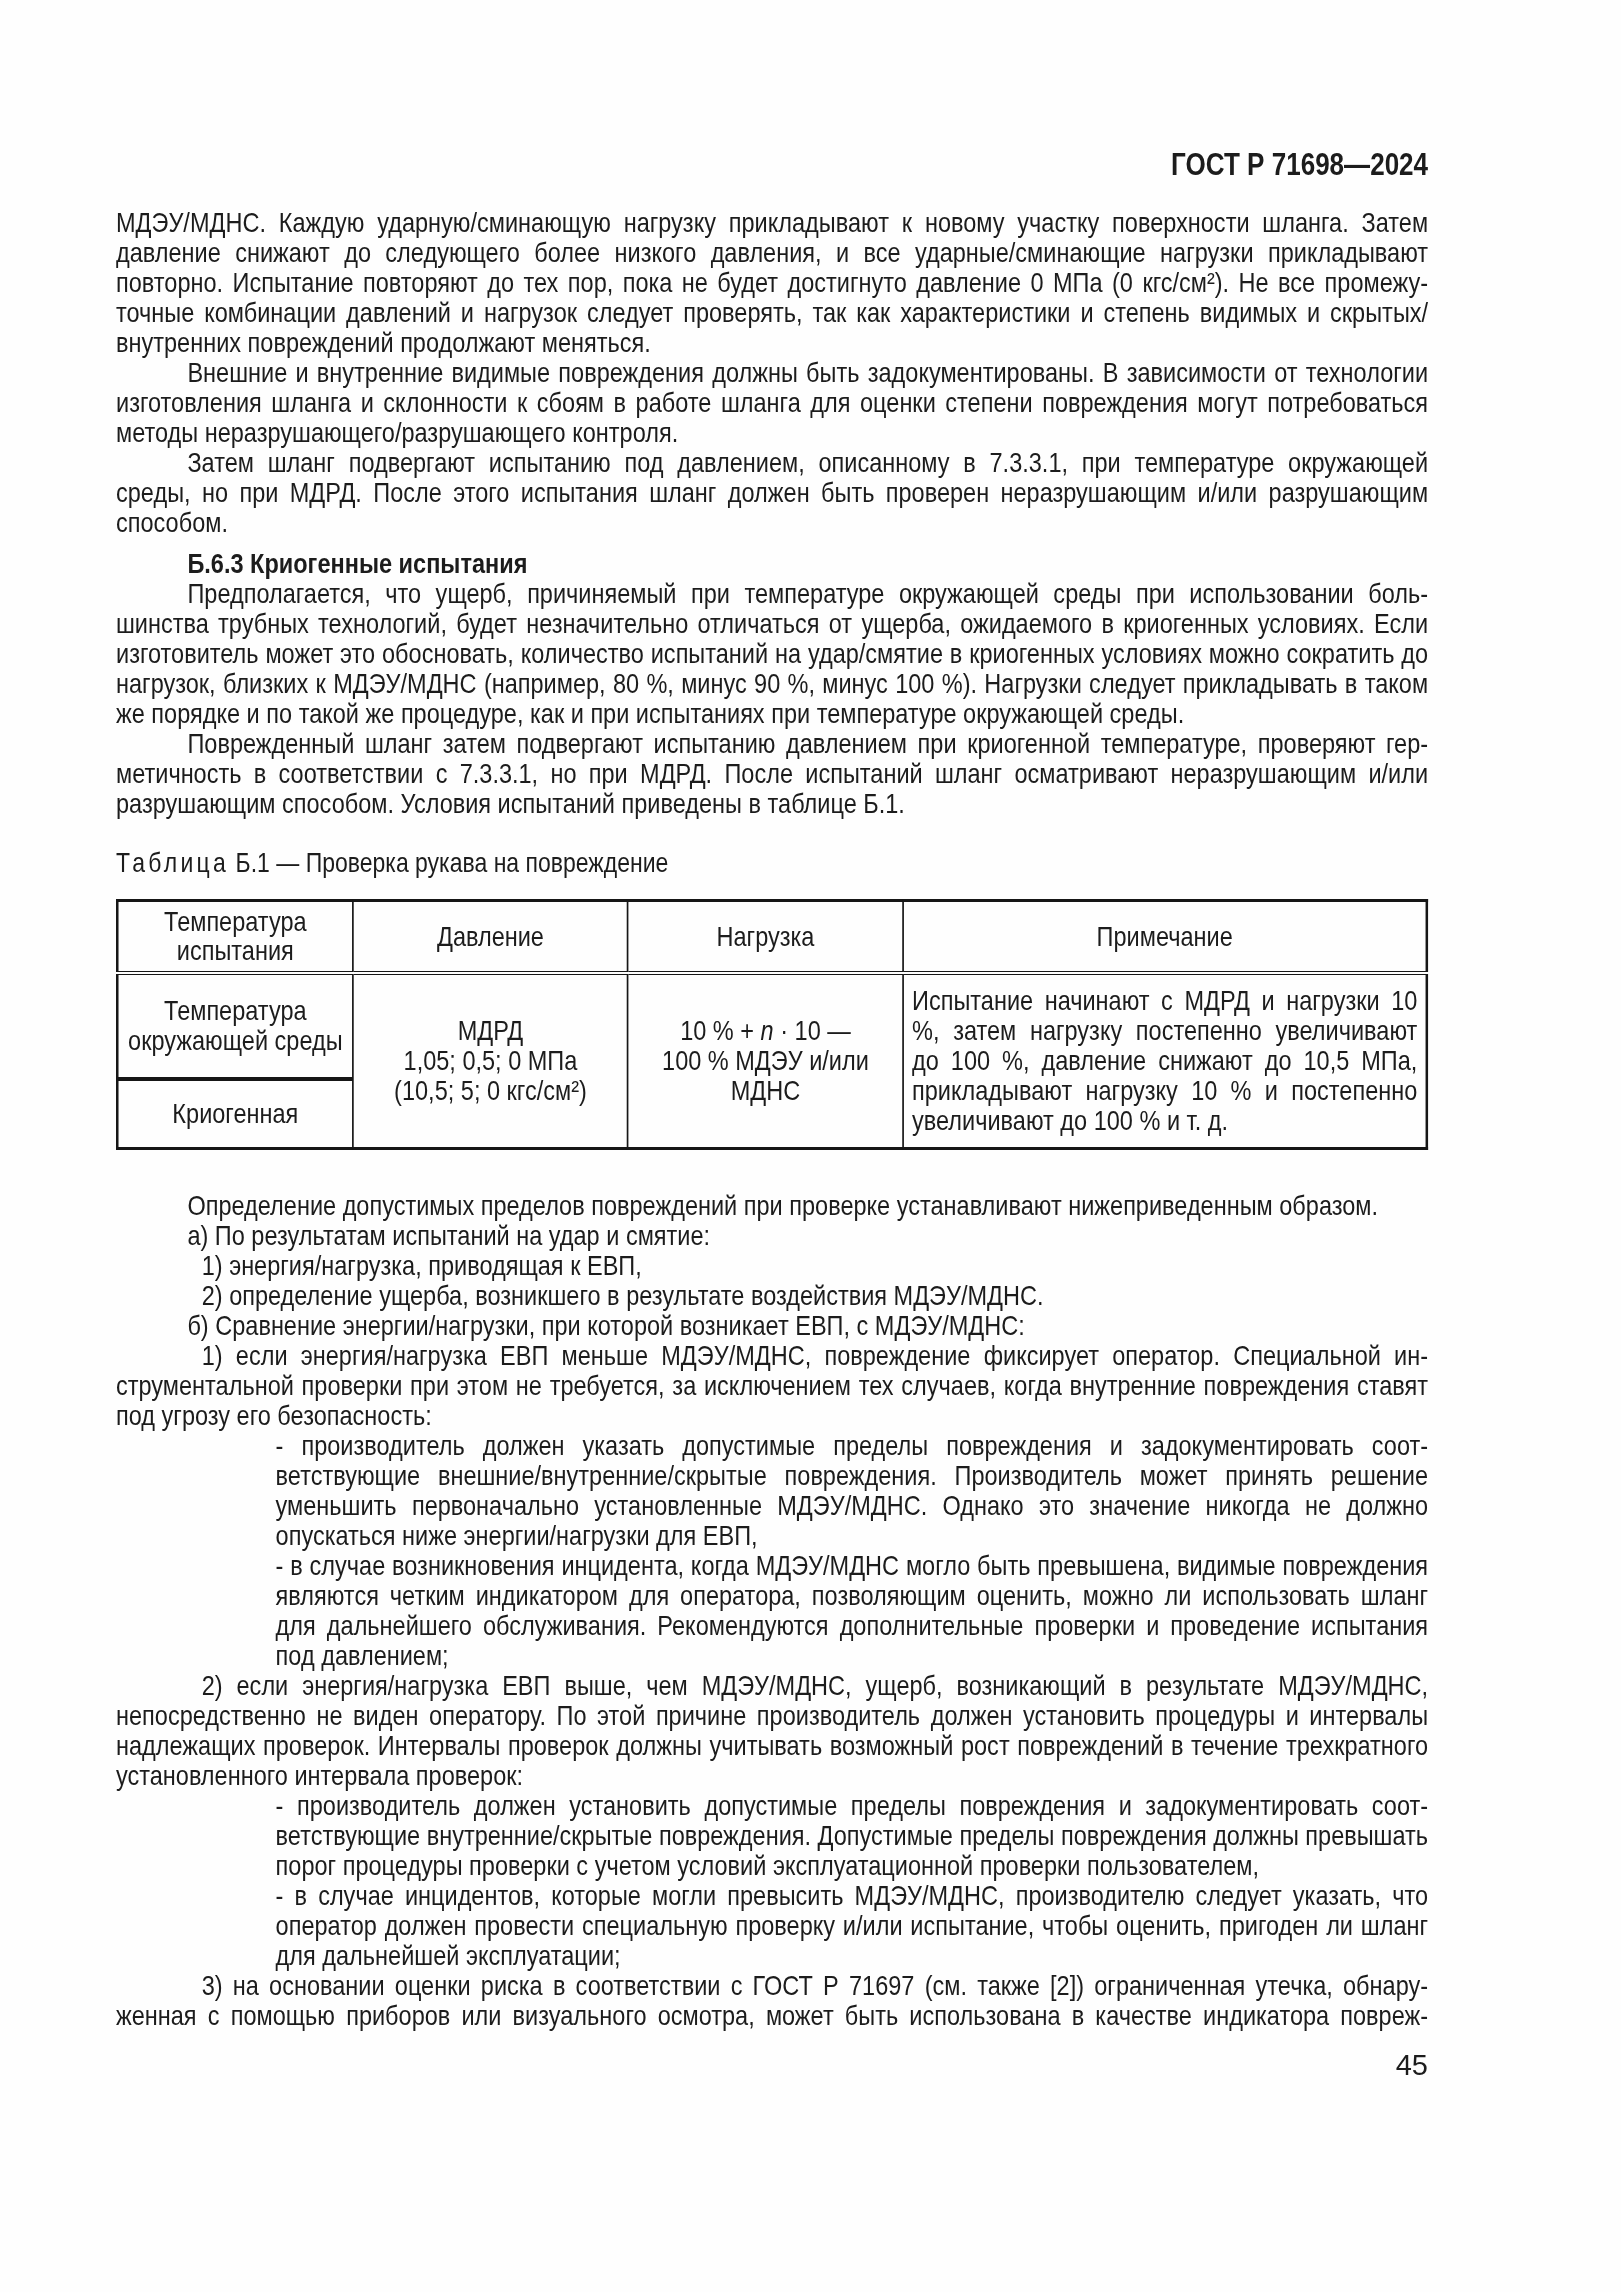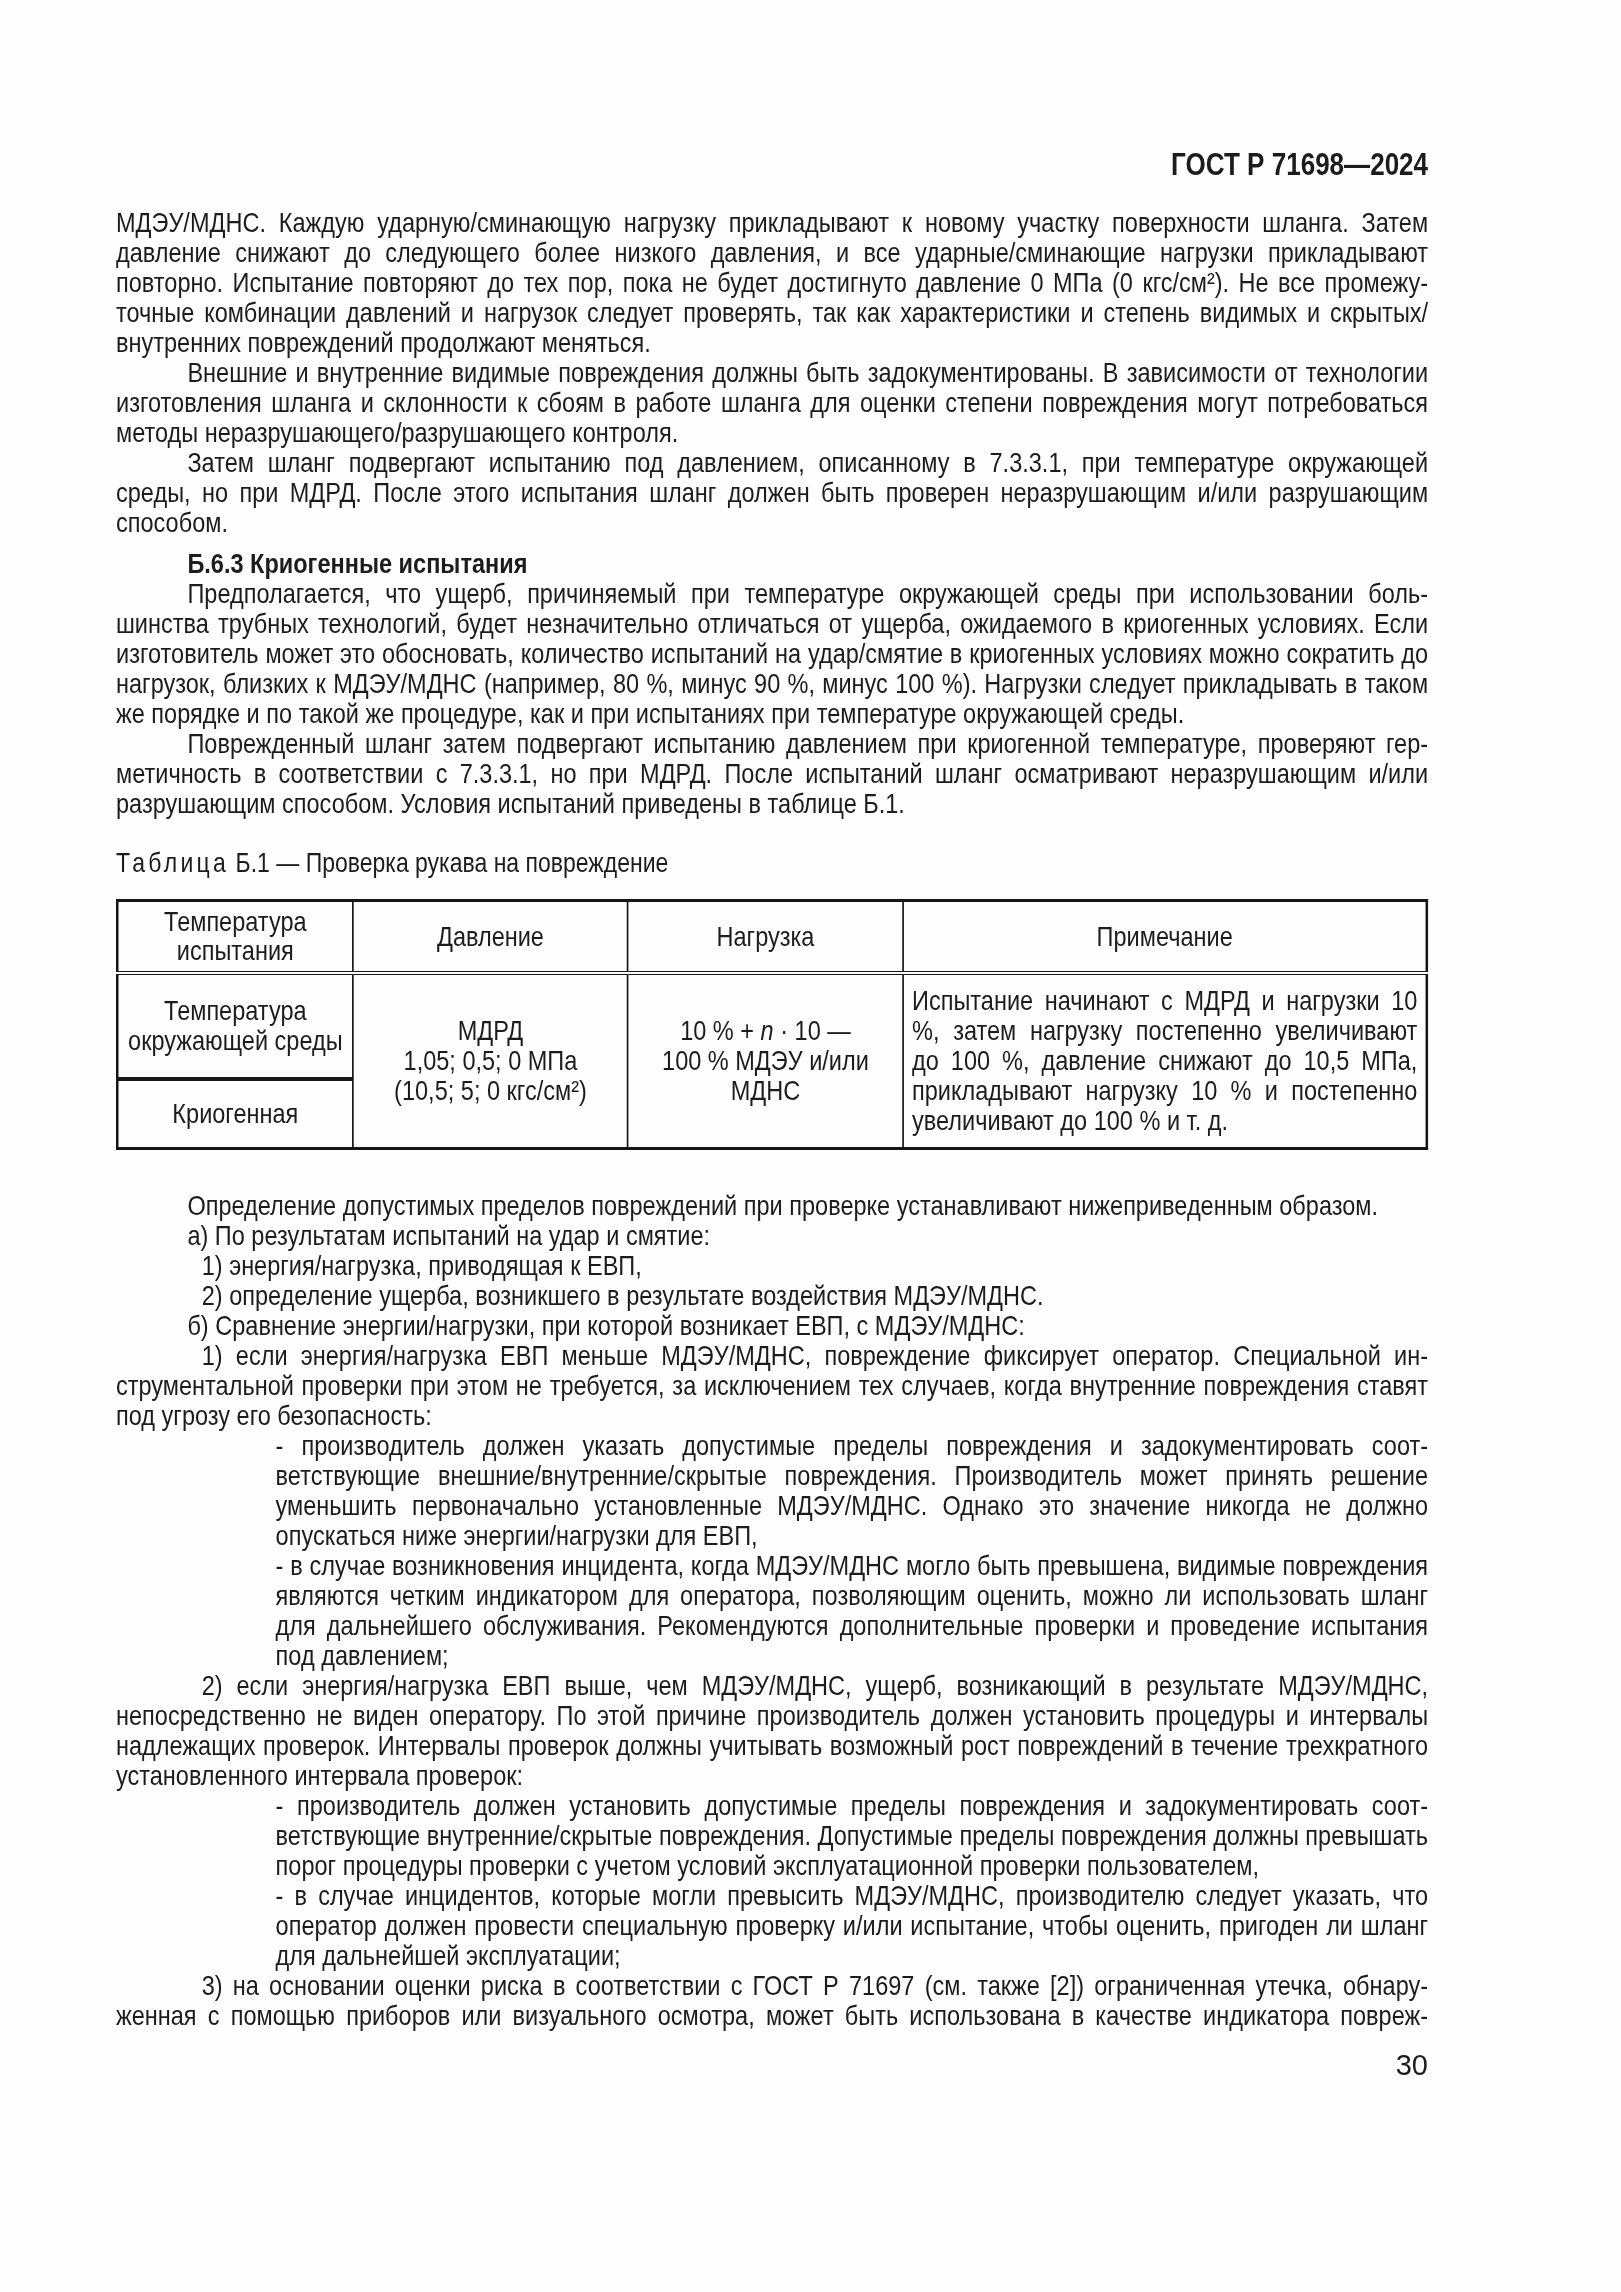--- a/index.html
+++ b/index.html
@@ -154,15 +154,15 @@
     <p class="p ind2">1) если энергия/нагрузка ЕВП меньше МДЭУ/МДНС, повреждение фиксирует оператор. Специальной ин­струментальной проверки при этом не требуется, за исключением тех случаев, когда внутренние повреждения ставят под угрозу его безопасность:</p>
     <p class="p bullet">- производитель должен указать допустимые пределы повреждения и задокументировать соот­ветствующие внешние/внутренние/скрытые повреждения. Производитель может принять решение уменьшить первоначально установленные МДЭУ/МДНС. Однако это значение никогда не должно опускаться ниже энергии/нагрузки для ЕВП,</p>
     <p class="p bullet">- в случае возникновения инцидента, когда МДЭУ/МДНС могло быть превышена, видимые повреж­дения являются четким индикатором для оператора, позволяющим оценить, можно ли использовать шланг для дальнейшего обслуживания. Рекомендуются дополнительные проверки и проведение ис­пытания под давлением;</p>
     <p class="p ind2">2) если энергия/нагрузка ЕВП выше, чем МДЭУ/МДНС, ущерб, возникающий в результате МДЭУ/МДНС, непосредственно не виден оператору. По этой причине производитель должен установить процедуры и интервалы надлежащих проверок. Интервалы проверок должны учитывать возможный рост повреждений в течение трехкрат­ного установленного интервала проверок:</p>
     <p class="p bullet">- производитель должен установить допустимые пределы повреждения и задокументировать соот­ветствующие внутренние/скрытые повреждения. Допустимые пределы повреждения должны превы­шать порог процедуры проверки с учетом условий эксплуатационной проверки пользователем,</p>
     <p class="p bullet">- в случае инцидентов, которые могли превысить МДЭУ/МДНС, производителю следует указать, что оператор должен провести специальную проверку и/или испытание, чтобы оценить, пригоден ли шланг для дальнейшей эксплуатации;</p>
     <p class="p ind2 jlast">3) на основании оценки риска в соответствии с ГОСТ Р 71697 (см. также [2]) ограниченная утечка, обнару­женная с помощью приборов или визуального осмотра, может быть использована в качестве индикатора повреж-</p>
 
   </div>
 
-  <div class="page-number">30</div>
+  <div class="page-number">45</div>
 </div>
 
 
 </body></html>

